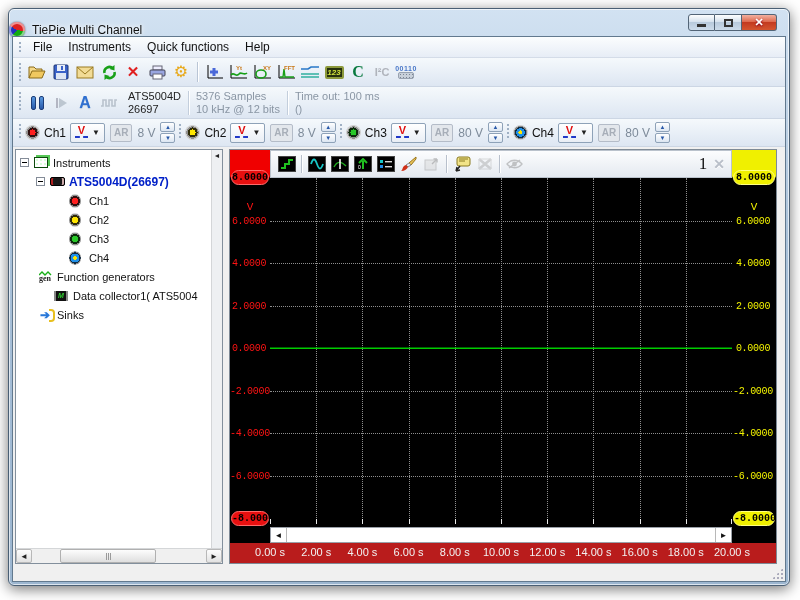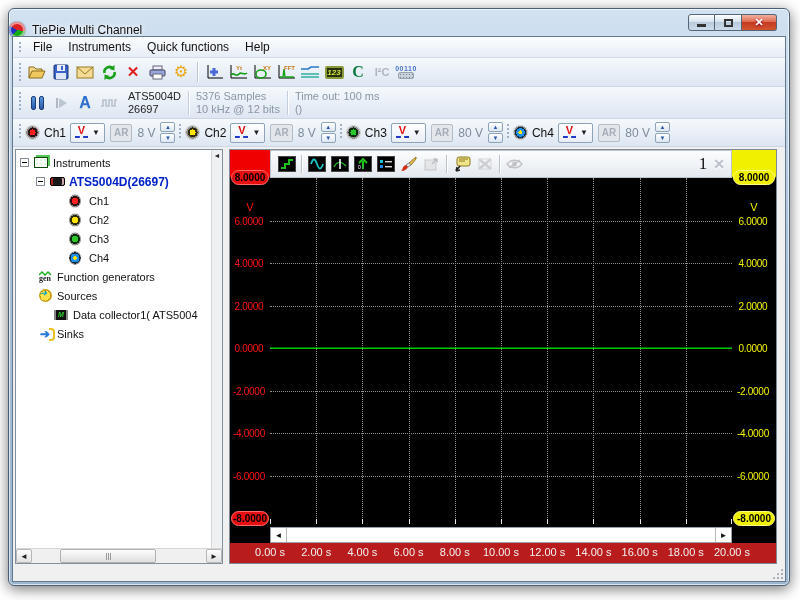--- a/index.html
+++ b/index.html
@@ -116,21 +116,21 @@
 
   .splitter { width:6px; }
 
   
   .gp { flex:1; position:relative; border:1px solid #7e8a96; background:#000; min-width:0; }
   .axL { position:absolute; left:0; top:0; width:40px; bottom:20px; background:#000; }
   .axR { position:absolute; right:0; top:0; width:44px; bottom:20px; background:#000; }
   .axbar { position:absolute; left:0; right:0; top:0; height:28px; }
   .axbar.red { background:#f00000; border-radius:0 0 2px 2px; }
   .axbar.yel { background:#f0f000; border-radius:0 0 2px 2px; }
-  .scale { position:absolute; left:0; right:0; top:28px; bottom:25px; }
+  .scale { position:absolute; left:0; right:0; top:28px; bottom:25px;font-family:Liberation Mono, monospace; }
   .pill { position:absolute; left:1px; right:1px; height:15px; border-radius:8px; text-align:center; font-size:10px; line-height:14px; color:#000; font-weight:bold; }
   .pill.red { background:#e81010; border:1px solid #ff6a6a; }
   .pill.yel { background:#f0f000; border:1px solid #ffff80; }
   .pt { top:-8px; } .pb { bottom:-8px; }
   .unit { position:absolute; left:0; right:0; top:23px; text-align:center; font-size:11px; }
   .tick { position:absolute; left:0; right:2px; text-align:center; font-size:10px; transform:translateY(-50%); letter-spacing:-.3px; }
   .redt { color:#ff1414; } .yelt { color:#f2f200; }
   .t1{top:12.5%} .t2{top:25%} .t3{top:37.5%} .t4{top:50%} .t5{top:62.5%} .t6{top:75%} .t7{top:87.5%}
 
   .gtb { position:absolute; left:40px; right:44px; top:0; height:28px; background:linear-gradient(#fcfdfe,#e4e9f0); border:1px solid #bac2cc; display:flex; align-items:center; padding-left:4px; }
@@ -438,26 +438,20 @@
             <span class="lbl">Ch4</span>
               </div>
           <div class="trow ind0b">
             <span class="ti ti-gen">
               <svg width="13" height="5" viewBox="0 0 13 5">
                     <path d="M0 4 L3 1 L6 4 L9 1 L12 4" stroke="#18b018" fill="none" stroke-width="1.4"></path>
                   </svg>
               <b>gen</b>
                 </span>
             <span class="lbl">Function generators</span>
-              </div>
-          <div class="trow ind0b">
-            <span class="ti">
-                  <i class="ti-src"></i>
-                </span>
-            <span class="lbl">Sources</span>
               </div>
           <div class="trow ind1b">
             <span class="ti">
                   <i class="ti-chip">
                     <b>M</b>
                   </i>
                 </span>
             <span class="lbl">Data collector1( ATS5004</span>
               </div>
           <div class="trow ind0b">

